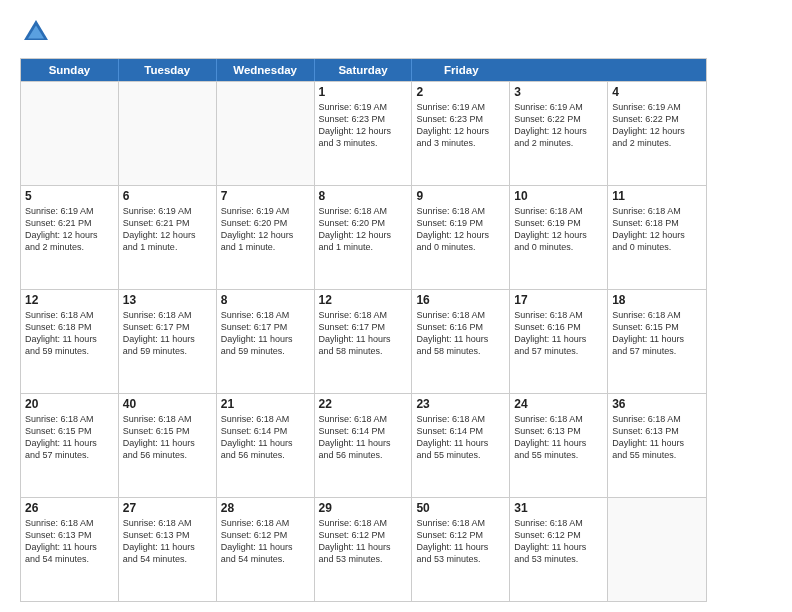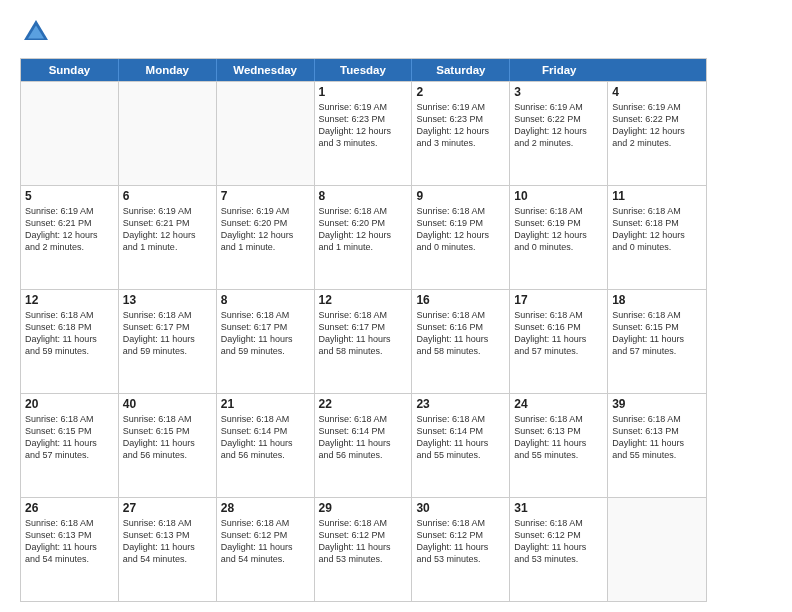--- a/index.html
+++ b/index.html
@@ -131,23 +131,22 @@
     </div>
     <div class="title-block">
       <div class="month-title"></div>
       <div class="subtitle"></div>
     </div>
   </div>
 
   <div class="calendar">
     <div class="cal-header">
     <div class="cal-header-cell">Sunday</div>
-        <div class="cal-header-cell">Monday</div>
+        <div class="cal-header-cell">Tuesday</div>
         <div class="cal-header-cell">Wednesday</div>
-        <div class="cal-header-cell">Tuesday</div>
         <div class="cal-header-cell">Saturday</div>
         <div class="cal-header-cell">Friday</div>
       </div>
     <div class="cal-body">
     <div class="cal-row">
           <div class="cal-cell empty"></div>
           <div class="cal-cell empty"></div>
           <div class="cal-cell empty"></div>
           <div class="cal-cell">
             <div class="day-number">1</div>
@@ -317,21 +316,21 @@
             <div class="cell-line">and 55 minutes.</div>
           </div>
           <div class="cal-cell">
             <div class="day-number">24</div>
             <div class="cell-line">Sunrise: 6:18 AM</div>
             <div class="cell-line">Sunset: 6:13 PM</div>
             <div class="cell-line">Daylight: 11 hours</div>
             <div class="cell-line">and 55 minutes.</div>
           </div>
           <div class="cal-cell">
-            <div class="day-number">39</div>
+            <div class="day-number">36</div>
             <div class="cell-line">Sunrise: 6:18 AM</div>
             <div class="cell-line">Sunset: 6:13 PM</div>
             <div class="cell-line">Daylight: 11 hours</div>
             <div class="cell-line">and 55 minutes.</div>
           </div>
         </div>
         <div class="cal-row">
           <div class="cal-cell">
             <div class="day-number">26</div>
             <div class="cell-line">Sunrise: 6:18 AM</div>
@@ -354,21 +353,21 @@
             <div class="cell-line">and 54 minutes.</div>
           </div>
           <div class="cal-cell">
             <div class="day-number">29</div>
             <div class="cell-line">Sunrise: 6:18 AM</div>
             <div class="cell-line">Sunset: 6:12 PM</div>
             <div class="cell-line">Daylight: 11 hours</div>
             <div class="cell-line">and 53 minutes.</div>
           </div>
           <div class="cal-cell">
-            <div class="day-number">30</div>
+            <div class="day-number">50</div>
             <div class="cell-line">Sunrise: 6:18 AM</div>
             <div class="cell-line">Sunset: 6:12 PM</div>
             <div class="cell-line">Daylight: 11 hours</div>
             <div class="cell-line">and 53 minutes.</div>
           </div>
           <div class="cal-cell">
             <div class="day-number">31</div>
             <div class="cell-line">Sunrise: 6:18 AM</div>
             <div class="cell-line">Sunset: 6:12 PM</div>
             <div class="cell-line">Daylight: 11 hours</div>

